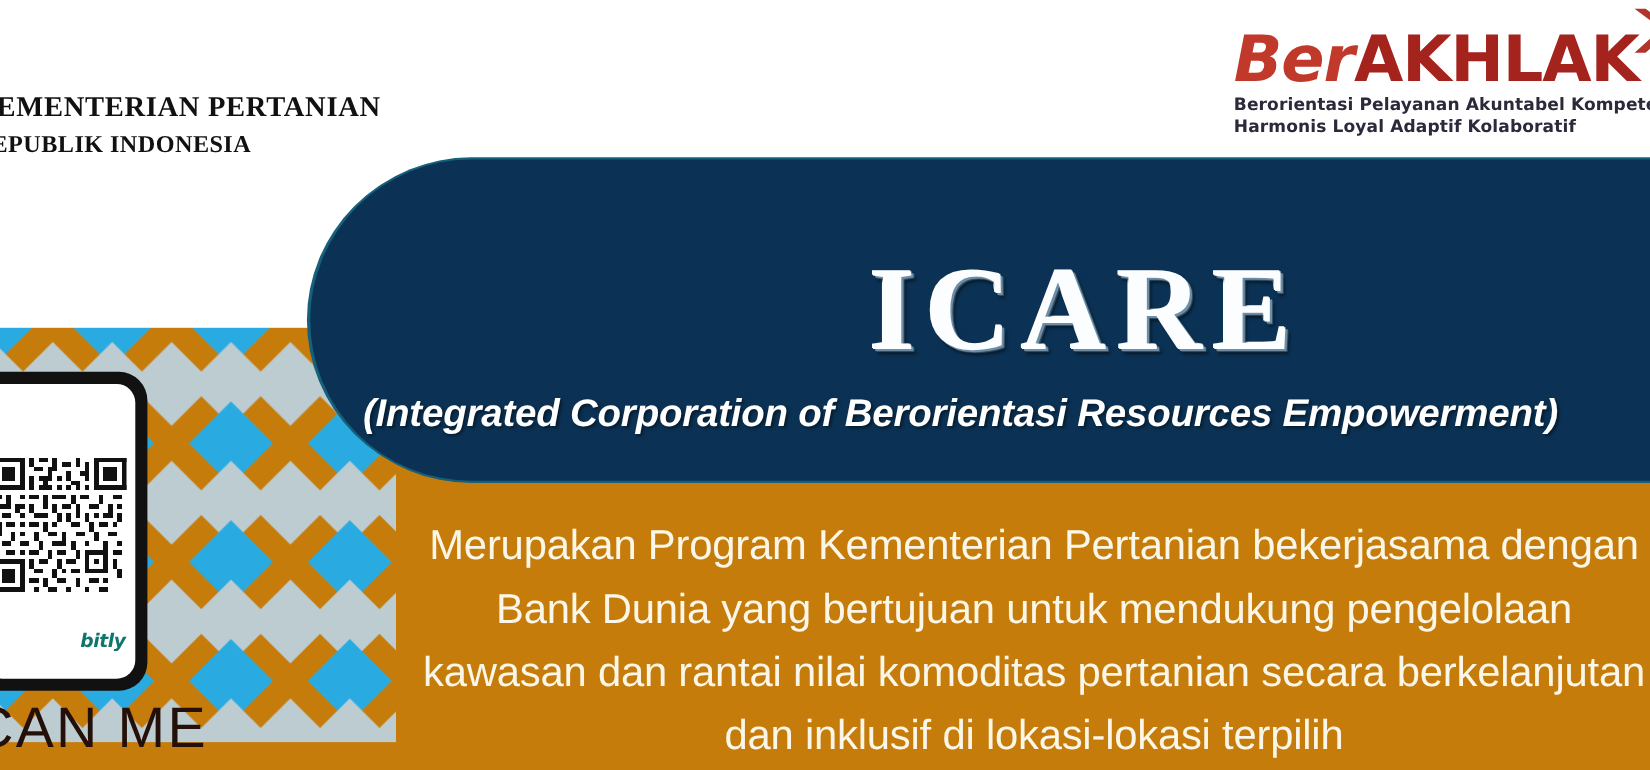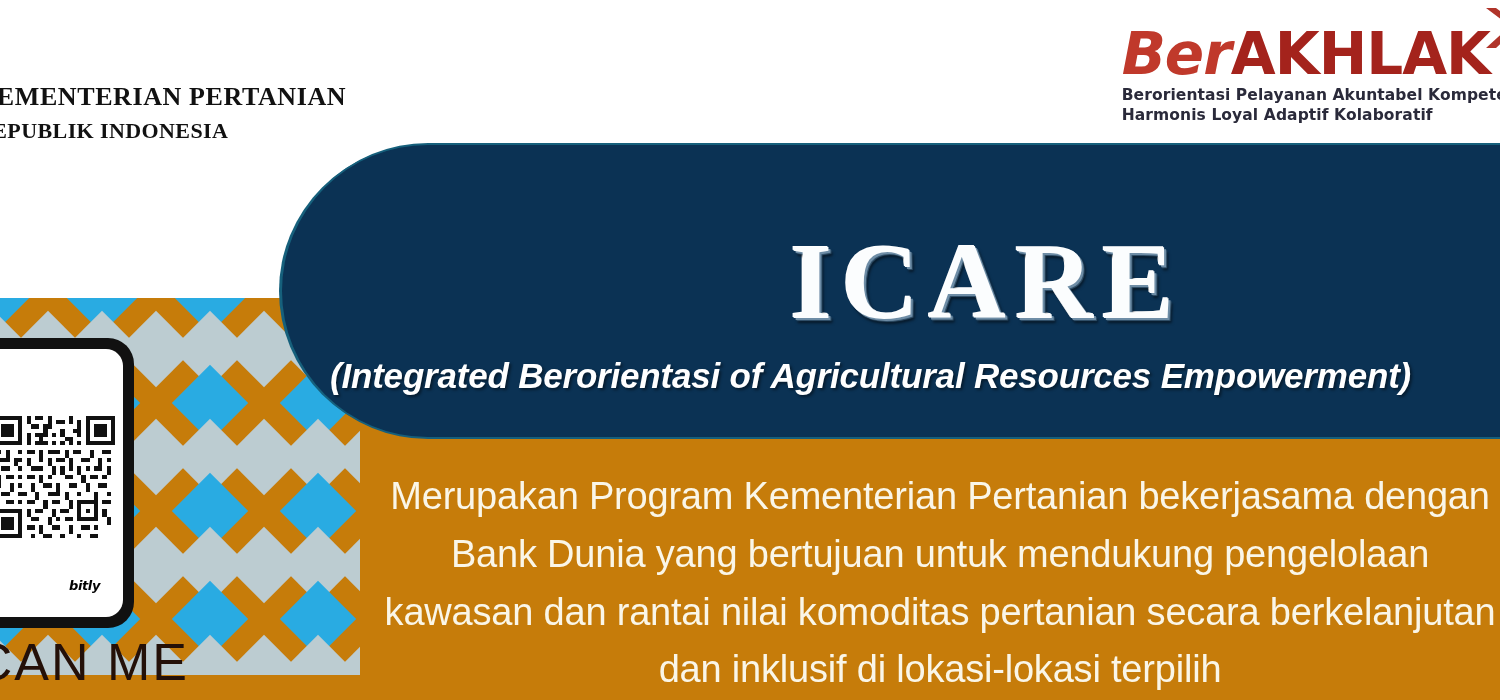--- a/index.html
+++ b/index.html
@@ -182,25 +182,25 @@
     width:100%; height:100%;
     background:#FFFFFF;
     border-radius:17px;
     position:relative;
     overflow:hidden;
     padding:10px 8px 6px 8px;
   }
   .qr-inner svg { display:block; }
   .bitly-mark {
     position:absolute;
-    right:23px; bottom:24px;
+    right:9px; bottom:24px;
     font-family:"DejaVu Sans", sans-serif;
-    font-size:13px;
-    font-weight:700;
-    color:#000000;
+    font-size:17px;
+    font-weight:700;
+    color:#0f766e;
     font-style:italic;
     letter-spacing:-0.4px;
   }
 
   
   .scan-me {
     position:absolute;
     left:-62px; top:632px;
     z-index:9;
     font-family:"Liberation Sans", sans-serif;
@@ -249,21 +249,21 @@
     <div class="tag">
       <div>Berorientasi Pelayanan Akuntabel Kompeten</div>
       <div>Harmonis Loyal Adaptif Kolaboratif</div>
     </div>
   </div>
 
   <div class="navy-panel"></div>
 
   <div class="icare">ICARE</div>
 
-  <div class="subtitle">(Integrated Berorientasi of Agricultural Resources Empowerment)</div>
+  <div class="subtitle">(Integrated Corporation of Berorientasi Resources Empowerment)</div>
 
   <div class="body-copy">
     <span class="bline">Merupakan Program Kementerian Pertanian bekerjasama dengan</span>
     <span class="bline">Bank Dunia yang bertujuan untuk mendukung pengelolaan</span>
     <span class="bline">kawasan dan rantai nilai komoditas pertanian secara berkelanjutan</span>
     <span class="bline">dan inklusif di lokasi-lokasi terpilih</span>
   </div>
 
   <div class="qr-wrap">
     <div class="qr-frame">

